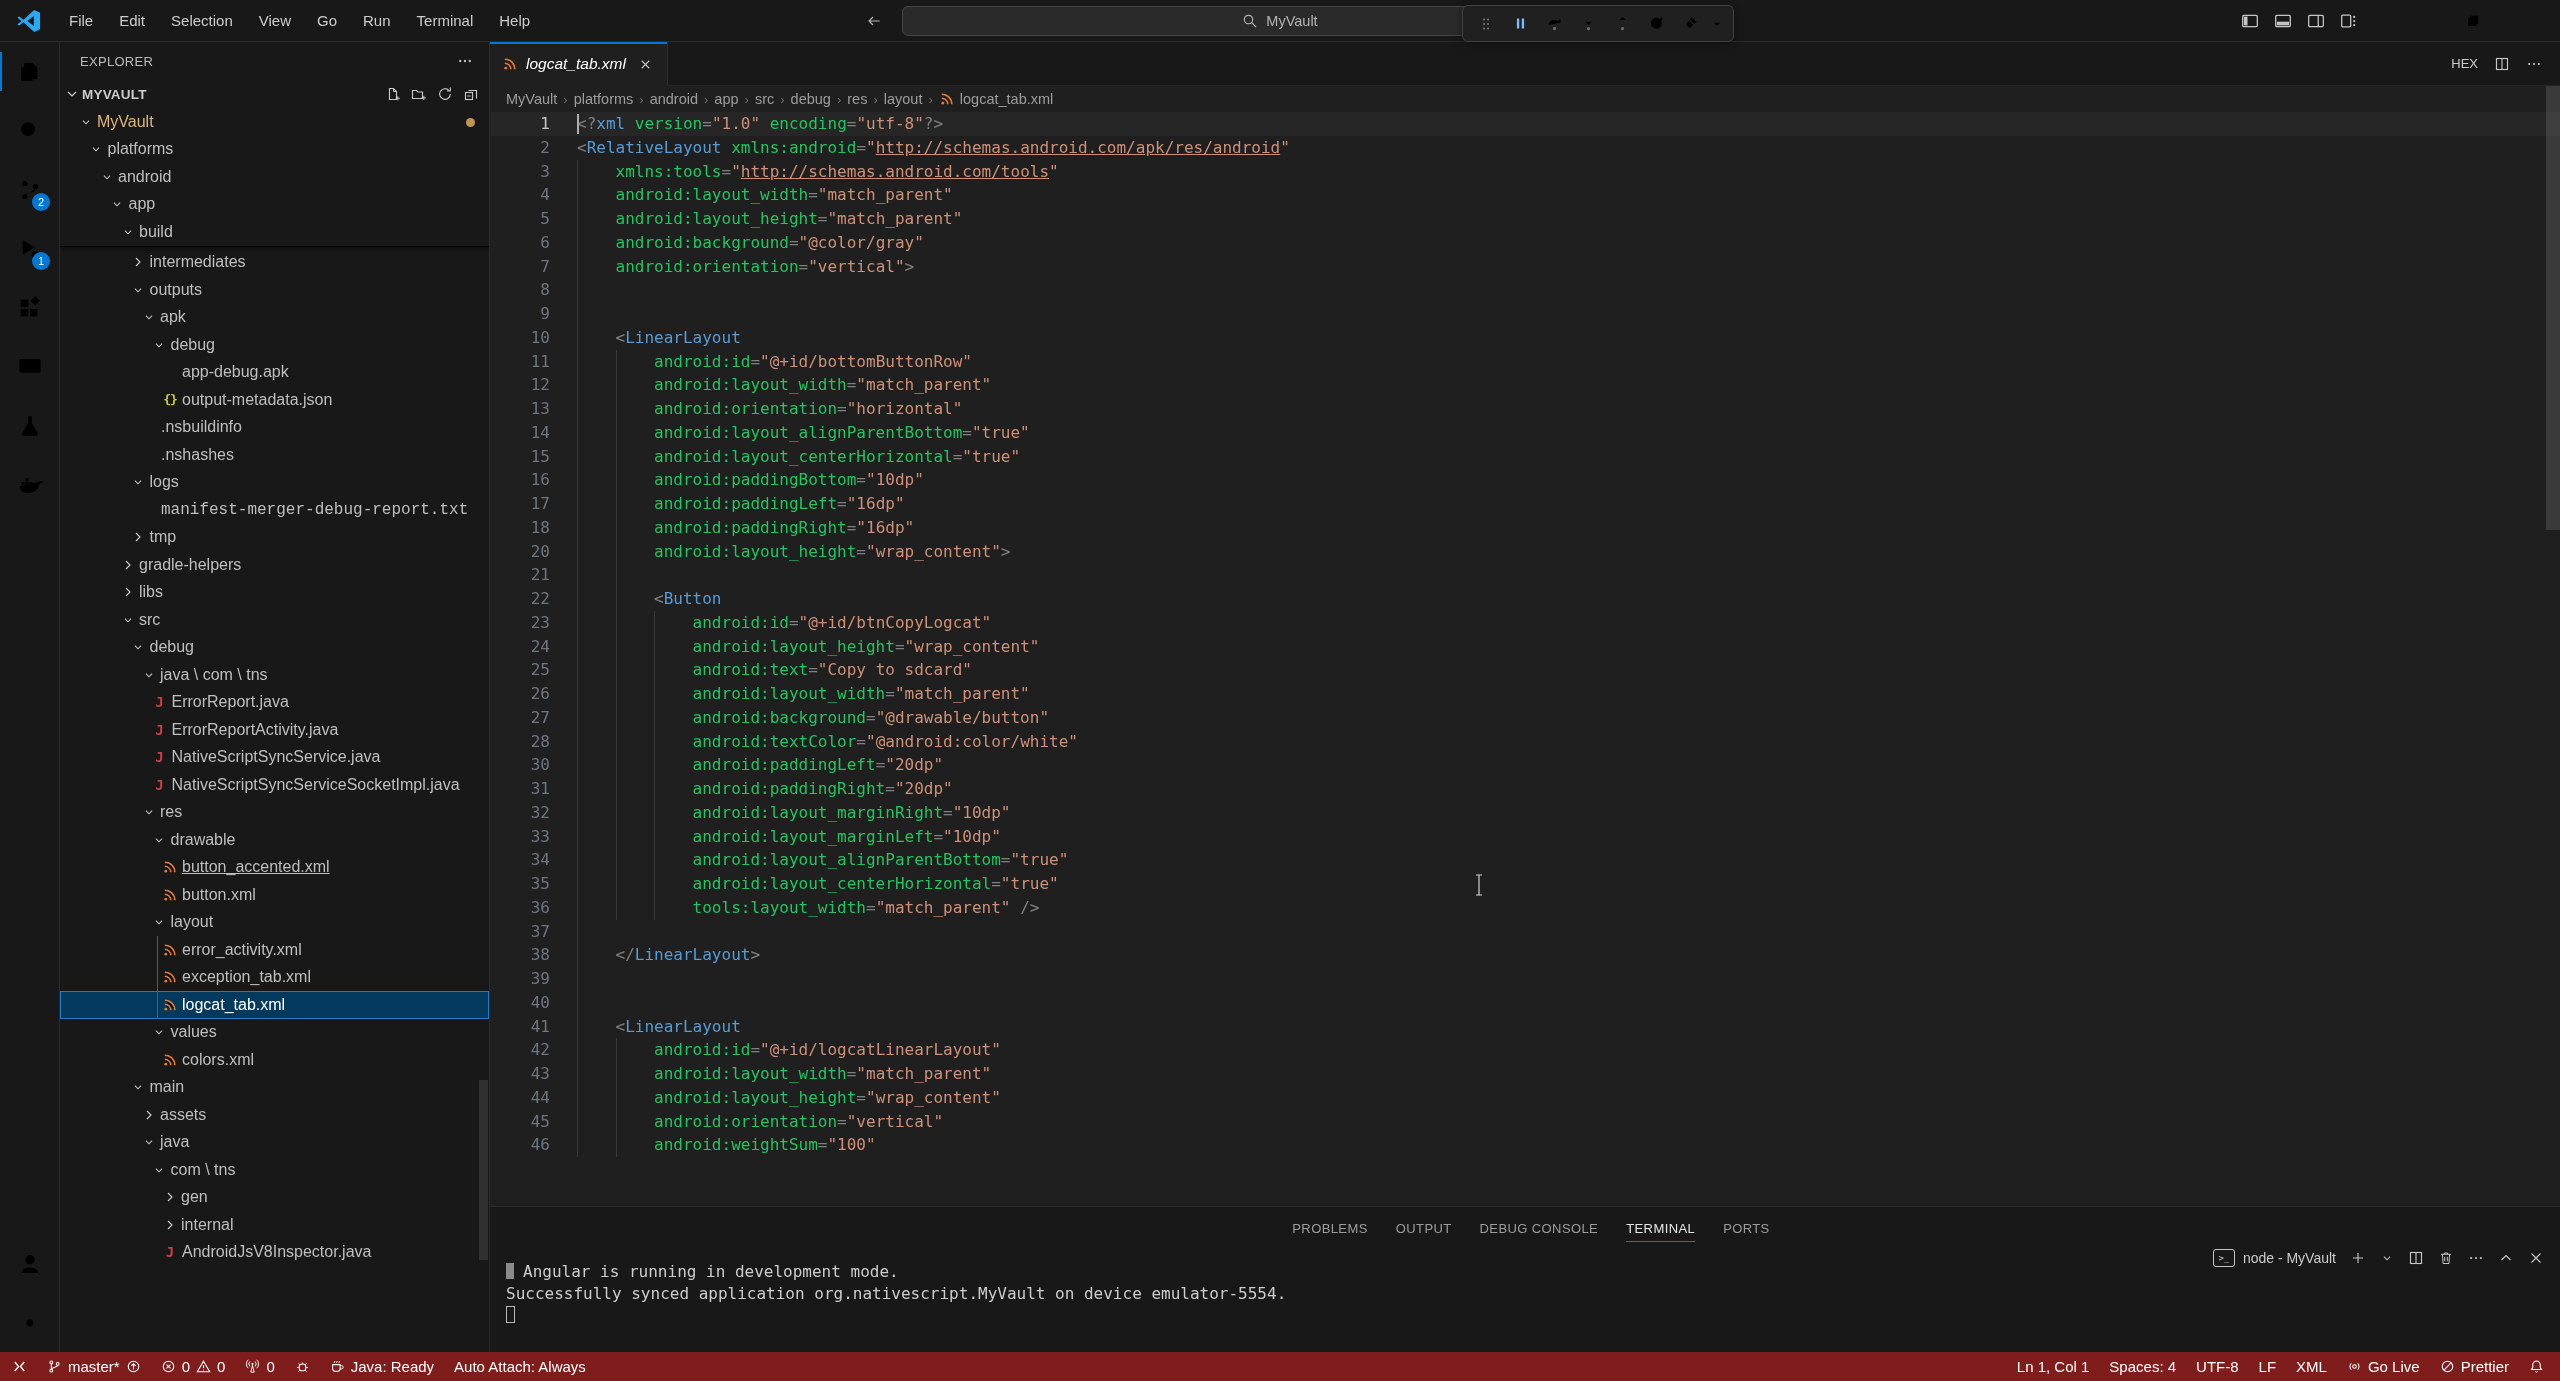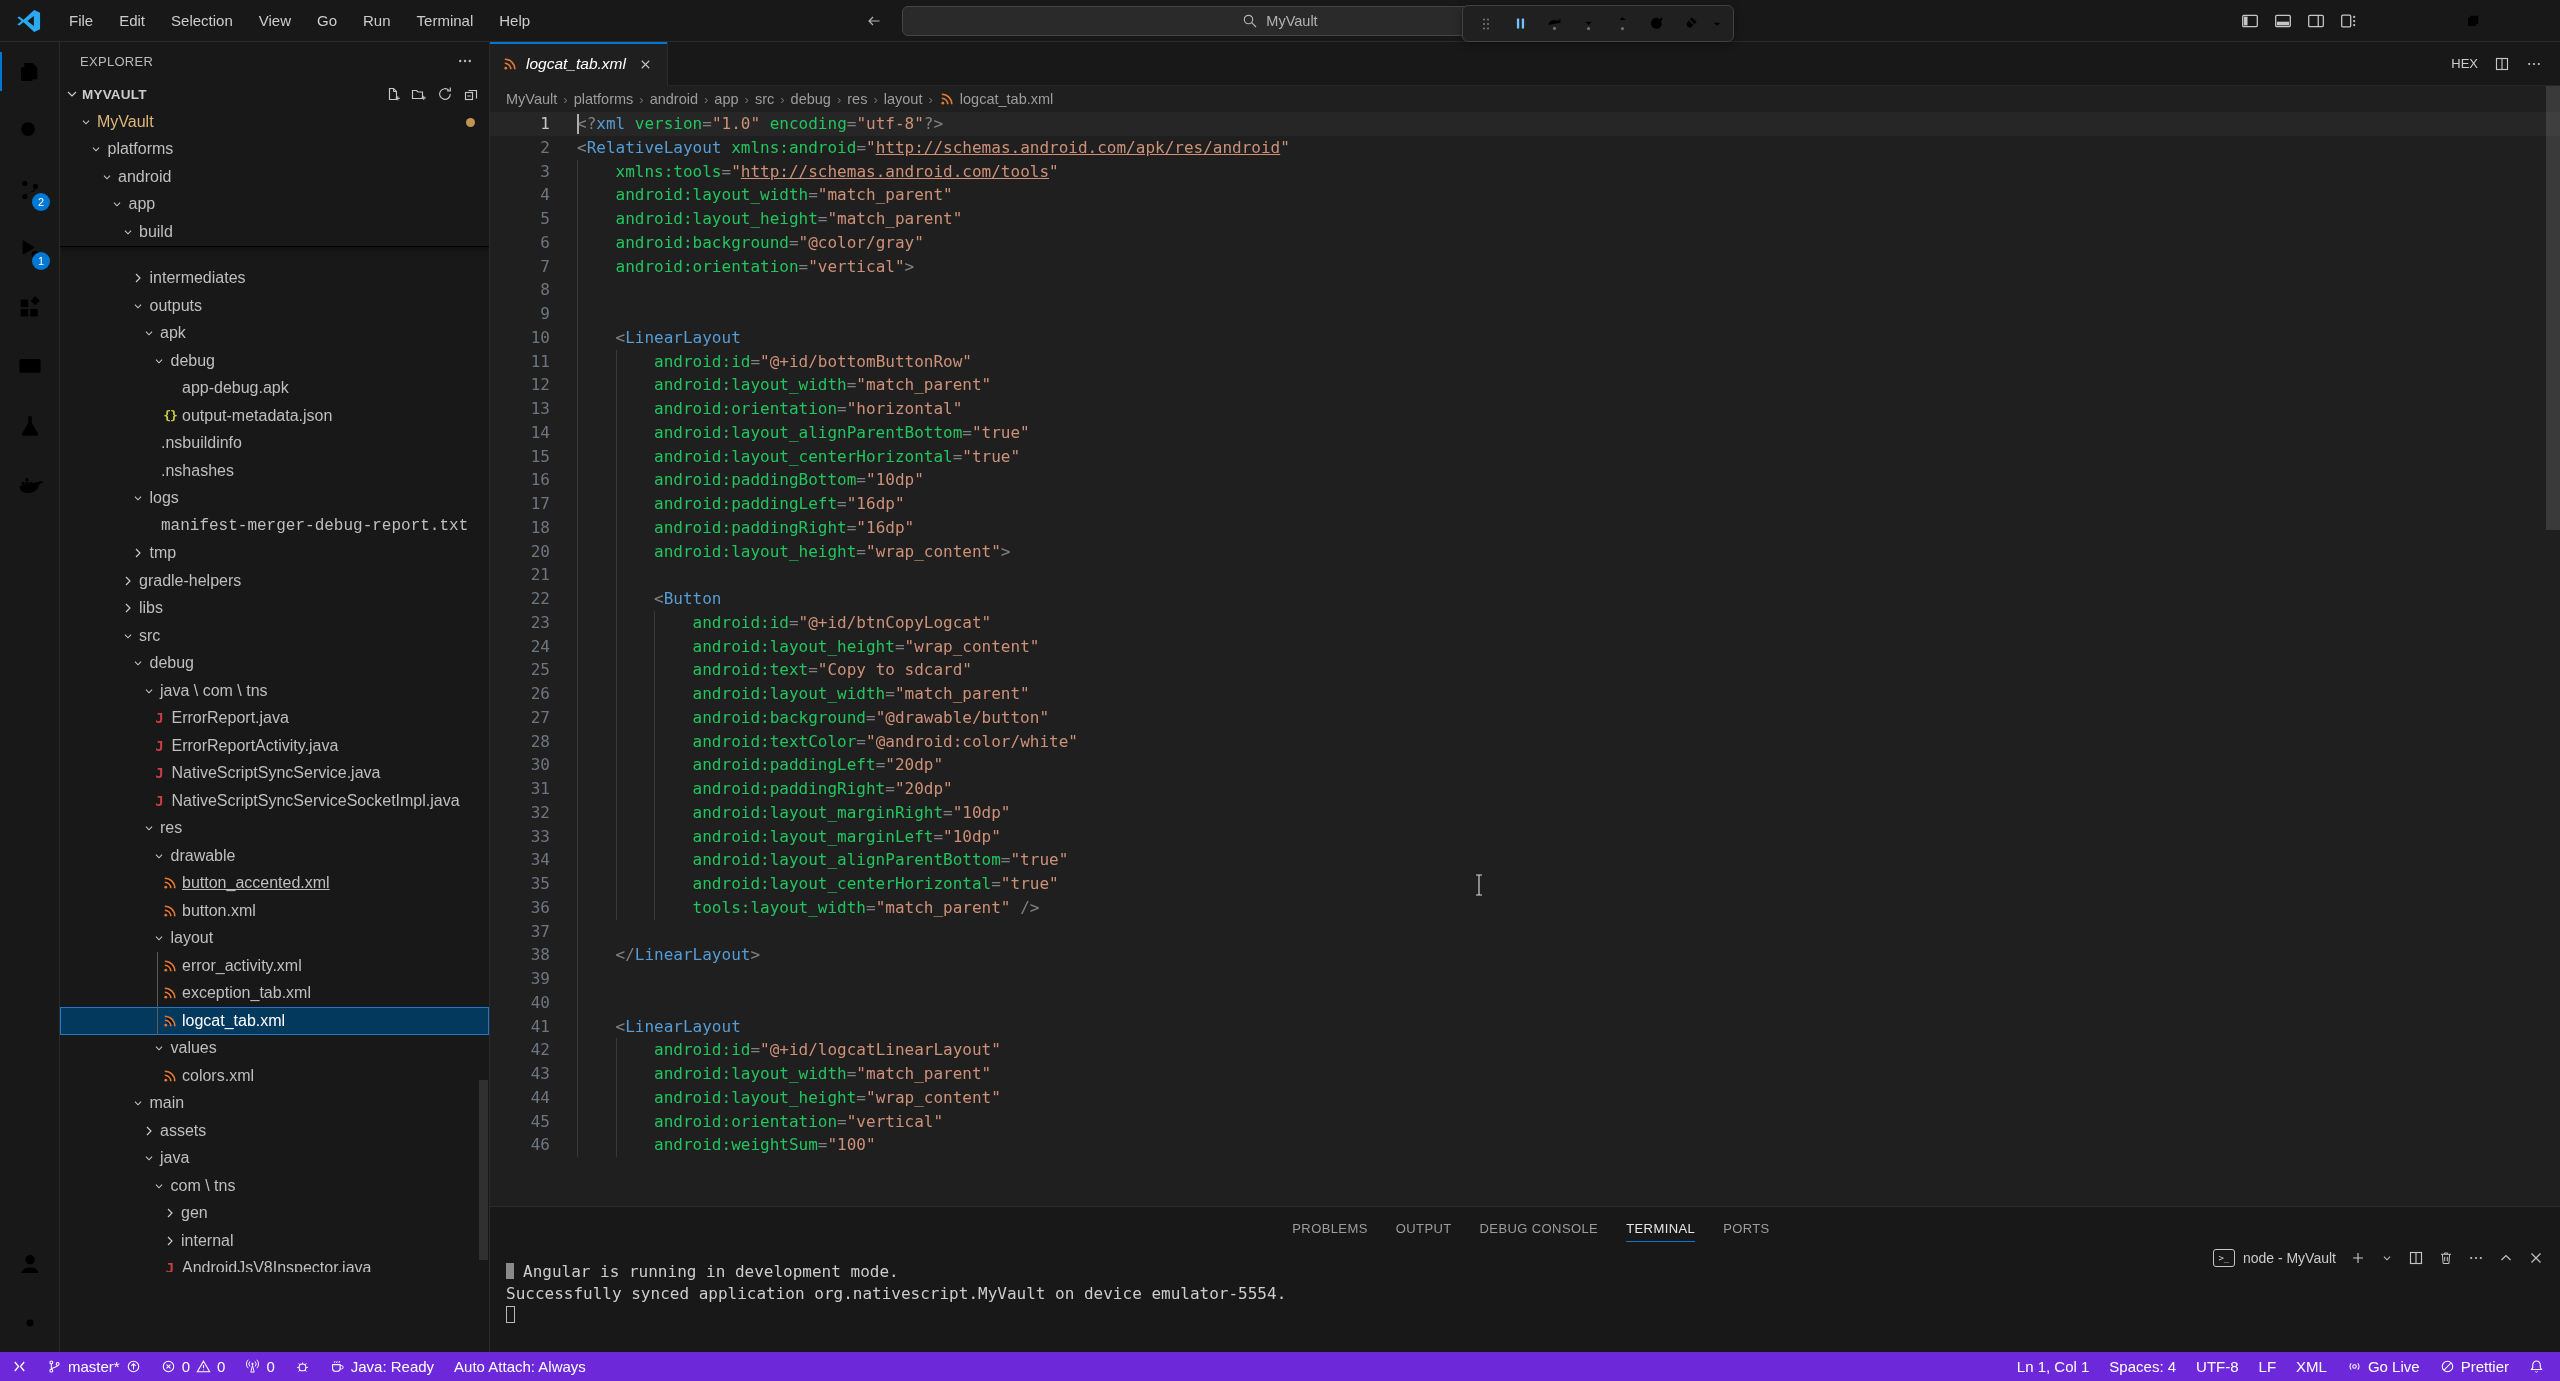--- a/index.html
+++ b/index.html
@@ -35,21 +35,21 @@
 
   
   .sidebar { position:absolute; left:60px; top:42px; width:430px; height:1310px; background:#181818; border-right:1px solid #2b2b2b; overflow:hidden; }
   .sb-header { height:38px; display:flex; align-items:center; padding:0 16px 0 20px; font-size:13px; color:#bbbbbb; letter-spacing:.3px; }
   .sb-header .sp { flex:1; }
   .sb-section { height:28px; display:flex; align-items:center; padding:0 10px 0 4px; color:#cccccc; }
   .sb-section .lbl { font-weight:bold; font-size:13.5px; margin-left:2px; letter-spacing:.2px; }
   .sb-section .acts { margin-left:auto; display:flex; gap:10px; color:#c5c5c5; }
   .tree { position:relative; height:1164px; overflow:hidden; }
   .sticky-block { border-bottom:1px solid #000; box-shadow:0 3px 4px rgba(0,0,0,.35); position:relative; z-index:5; background:#181818; }
-  .scroll-block { position:relative; padding-top:18px; }
+  .scroll-block { position:relative; padding-top:2px; }
   .trow { position:relative; height:27.5px; display:flex; align-items:center; font-size:16px; color:#bfbfbf; white-space:nowrap; }
   .trow .chev { width:17px; height:17px; color:#cccccc; flex:none; }
   .trow .lbl { margin-left:3px; }
   .trow.root .lbl { color:#dcb67a; }
   .trow.sel { background:#04395e; outline:1px solid #2478cc; outline-offset:-1px; color:#ffffff; }
   .fi { width:18px; flex:none; text-align:center; font-family:"DejaVu Sans Mono", monospace; font-size:13px; font-weight:bold; }
   .fi.java { color:#cc3e44; font-size:14px; }
   .fi.json { color:#cbcb41; letter-spacing:-1px; }
   .fi svg { margin:0 auto; }
   .dot-badge { position:absolute; right:14px; top:50%; width:9px; height:9px; margin-top:-4px; border-radius:50%; background:#c09553; }
@@ -92,21 +92,21 @@
   .ptab.active { color:#e7e7e7; }
   .ptab.active::after { content:""; position:absolute; left:0; right:0; bottom:7px; height:1.5px; background:#0078d4; }
   .panel-right { margin-left:auto; display:flex; align-items:center; gap:14px; color:#c5c5c5; }
   .term-title { display:flex; align-items:center; gap:8px; font-size:14px; color:#cccccc; }
   .term-box-icon { width:22px; height:18px; border:1px solid #c5c5c5; border-radius:3px; display:flex; align-items:center; justify-content:center; font-size:9px; font-family:"DejaVu Sans Mono",monospace; }
   .terminal { padding:12px 0 0 16px; font-family:"DejaVu Sans Mono", monospace; font-size:16px; line-height:21.5px; color:#cccccc; }
   .tprefix { display:inline-block; width:8px; height:16px; background:#8a8a8a; vertical-align:-2px; margin-right:9px; }
   .tcursor { display:inline-block; width:9px; height:17px; border:1px solid #b8b8b8; vertical-align:-3px; }
 
   
-  .statusbar { position:absolute; left:0; top:1352px; width:2560px; height:29px; background:#6d28d9; color:#ffffff; display:flex; align-items:center; font-size:15px; }
+  .statusbar { position:absolute; left:0; top:1352px; width:2560px; height:29px; background:#7f1d1d; color:#ffffff; display:flex; align-items:center; font-size:15px; }
   .statusbar .ic svg { stroke:#ffffff; }
   .st-left { display:flex; align-items:center; gap:20px; padding-left:12px; }
   .st-right { margin-left:auto; display:flex; align-items:center; gap:20px; padding-right:16px; }
   .st-item { display:flex; align-items:center; gap:6px; white-space:nowrap; }
 </style>
 </head>
 <body>
 
 <div class="app">
 

